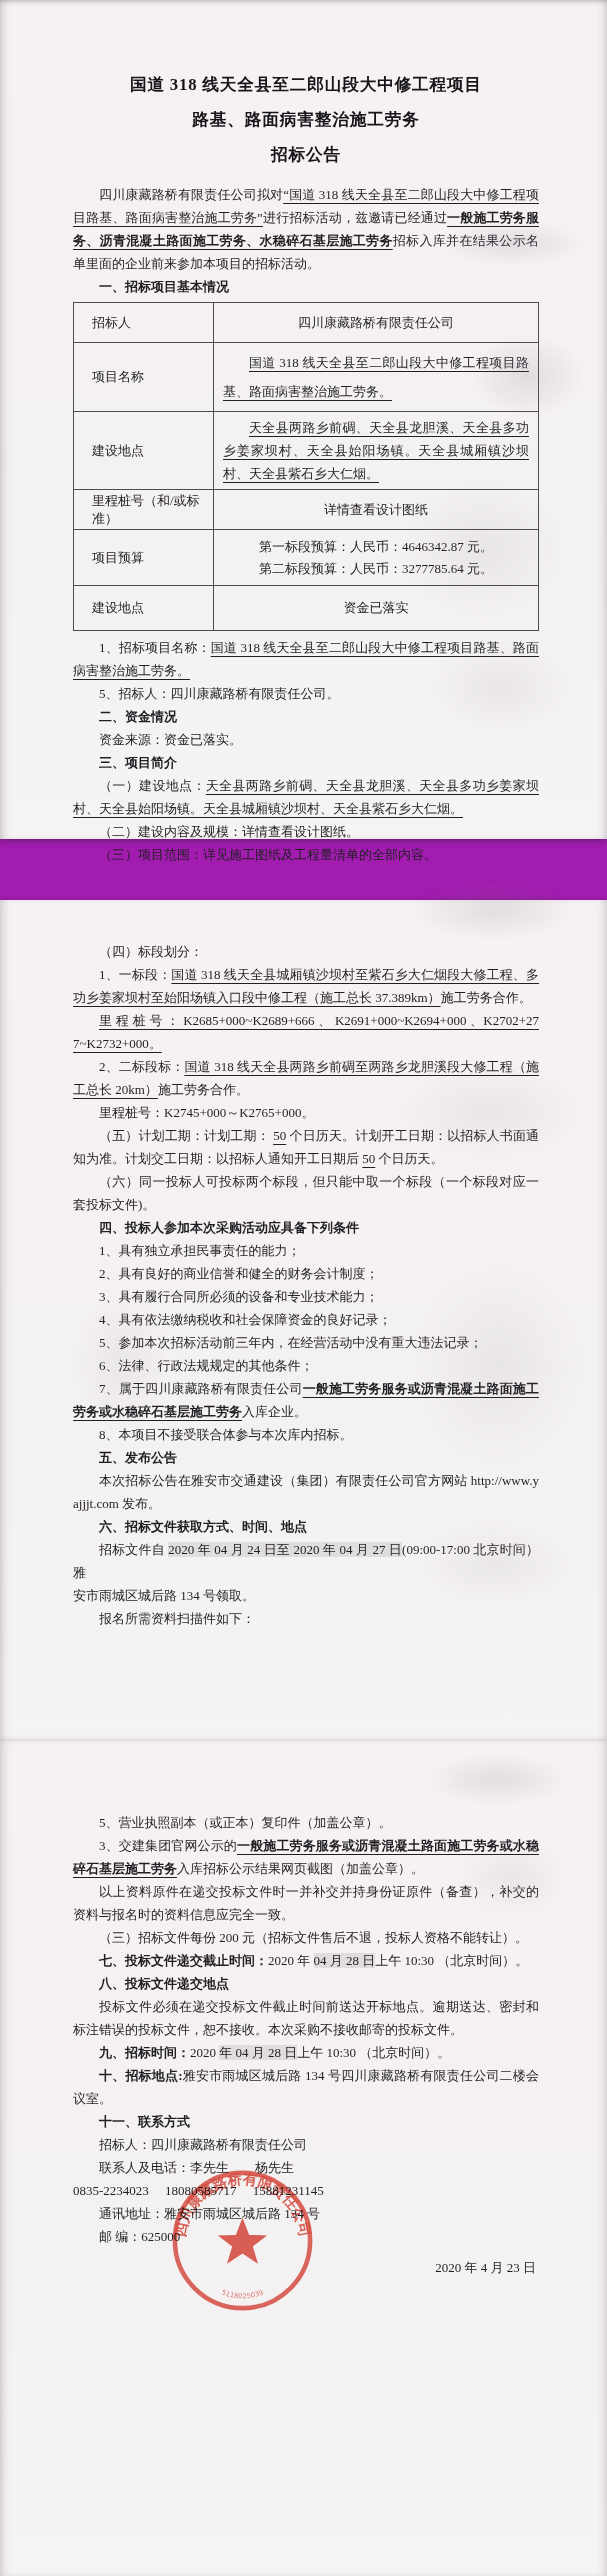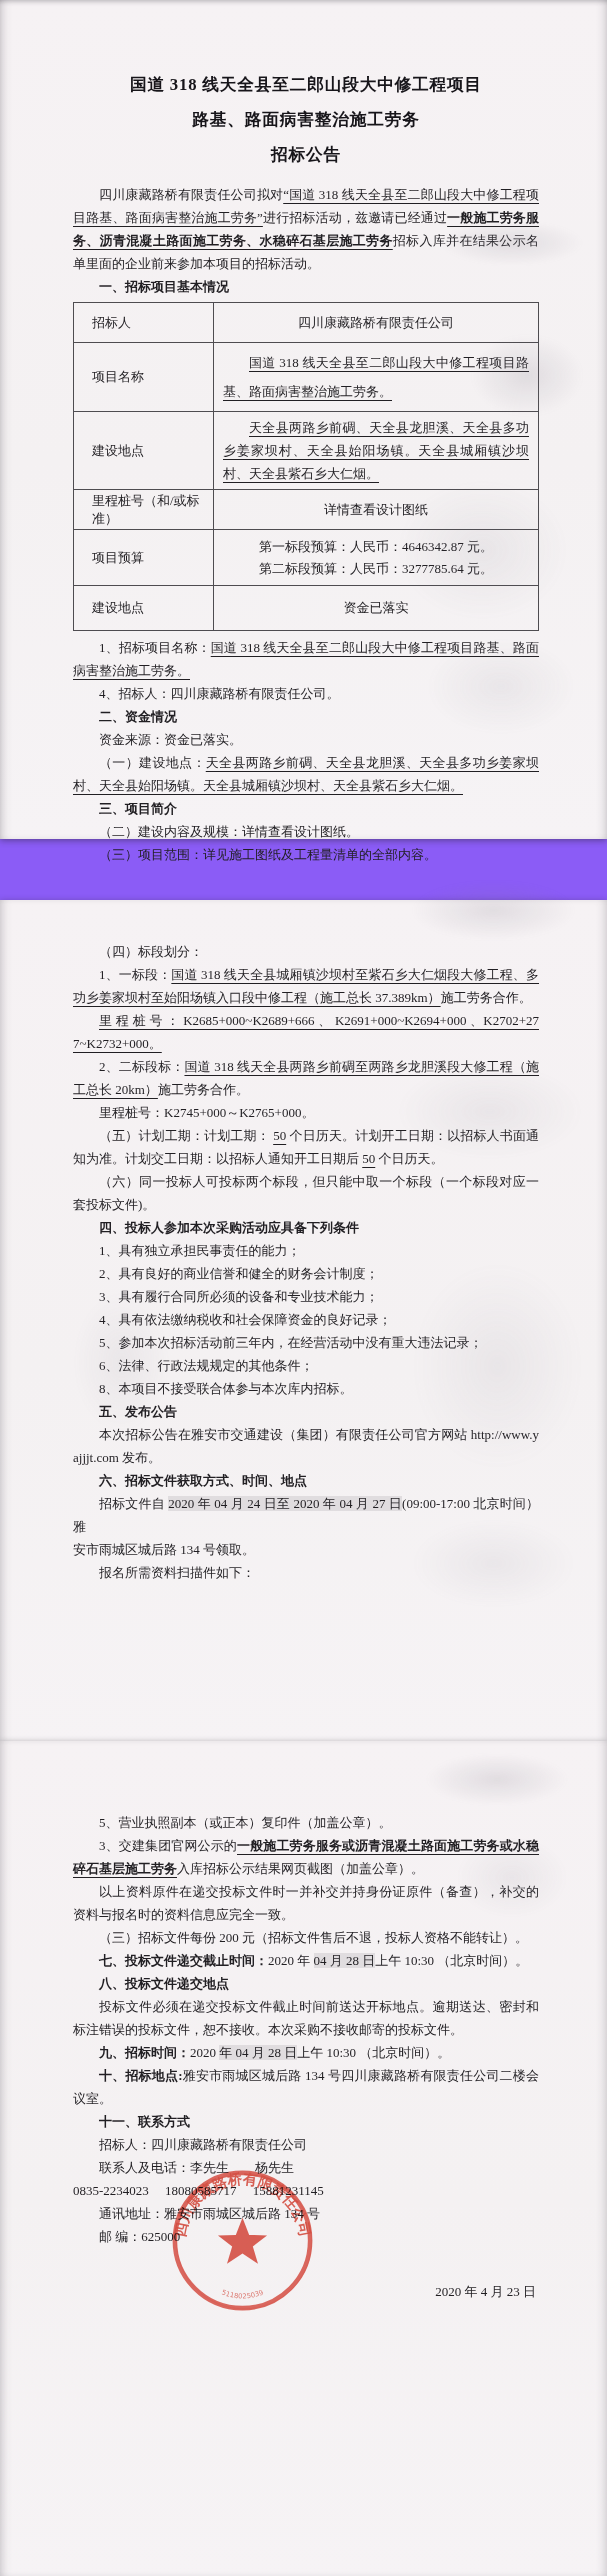--- a/index.html
+++ b/index.html
@@ -1,17 +1,17 @@
 <!DOCTYPE html>
 <html style="font-size:12px"><head>
 <meta charset="utf-8">
 <style>
   html,body{margin:0;padding:0;background:#d8d5d8;}
   .canvas{position:relative;width:607px;height:2576px;margin:0 auto;overflow:hidden;
-          background:#8b5cf6;font-family:"Liberation Serif","DejaVu Serif",serif;color:#211f23;}
+          background:#a21caf;font-family:"Liberation Serif","DejaVu Serif",serif;color:#211f23;}
   .page{position:absolute;left:0;width:607px;background:linear-gradient(180deg,#f6f2f4 0%,#f4f1f2 55%,#f6f3f5 100%);
         box-shadow:0 2.3px 6.8px rgba(35,32,40,.5), inset 7.6px 0 10.6px -7.6px rgba(60,55,65,.35), inset -7.6px 0 10.6px -7.6px rgba(60,55,65,.3);
         box-sizing:border-box;padding-left:73px;padding-right:68px;}
   .page1{top:0;height:839px;padding-top:67px;box-shadow:0 2.3px 6.8px rgba(35,32,40,.5), inset 7.6px 0 10.6px -7.6px rgba(60,55,65,.35), inset -7.6px 0 10.6px -7.6px rgba(60,55,65,.3), inset 0 4.6px 6px -4.6px rgba(60,55,65,.4);}
   .page2{top:880px;height:856px;padding-top:40px;margin-top:20px;}
   .page3{top:1741px;height:835px;padding-top:70px;}
   .title{margin:0;text-align:center;font-size:16.7px;font-weight:bold;line-height:35px;letter-spacing:0.8px;color:#17151a;}
   .para{margin:0;font-size:13px;line-height:23px;text-align:justify;word-break:break-all;}
   .indent{text-indent:2em;}
   .noindent{text-indent:0;}
@@ -76,25 +76,25 @@
       </tr>
       <tr class="r6">
         <td class="lbl">建设地点</td>
         <td class="val vcenter"><span>资金已落实</span></td>
       </tr>
     </tbody>
       </table>
 
     <div>
         <p class="para indent"><span>1、招标项目名称：</span><span class="u">国道 318 线天全县至二郎山段大中修工程项目路基、路面病害整治施工劳务。</span></p>
-        <p class="para indent"><span>4、招标人：四川康藏路桥有限责任公司。</span></p>
+        <p class="para indent"><span>5、招标人：四川康藏路桥有限责任公司。</span></p>
         <p class="para indent b"><span>二、资金情况</span></p>
         <p class="para indent"><span>资金来源：资金已落实。</span></p>
+        <p class="para indent b"><span>三、项目简介</span></p>
         <p class="para indent"><span>（一）建设地点：</span><span class="u">天全县两路乡前碉、天全县龙胆溪、天全县多功乡姜家坝村、天全县始阳场镇。天全县城厢镇沙坝村、天全县紫石乡大仁烟。</span></p>
-        <p class="para indent b"><span>三、项目简介</span></p>
         <p class="para indent"><span>（二）建设内容及规模：详情查看设计图纸。</span></p>
         <p class="para indent"><span>（三）项目范围：详见施工图纸及工程量清单的全部内容。</span></p>
       </div>
   </div>
 
   <div class="page page2">
     <div>
         <p class="para indent"><span>（四）标段划分：</span></p>
         <p class="para indent"><span>1、一标段：</span><span class="u">国道 318 线天全县城厢镇沙坝村至紫石乡大仁烟段大修工程、多功乡姜家坝村至始阳场镇入口段中修工程（施工总长 37.389km）</span><span>施工劳务合作。</span></p>
         <p class="para indent"><span class="u">里 程 桩 号 ： K2685+000~K2689+666 、 K2691+000~K2694+000 、K2702+277~K2732+000。</span></p>
@@ -102,20 +102,21 @@
         <p class="para indent"><span>里程桩号：K2745+000～K2765+000。</span></p>
         <p class="para indent"><span>（五）计划工期：计划工期： </span><span class="u">50</span><span> 个日历天。计划开工日期：以招标人书面通知为准。计划交工日期：以招标人通知开工日期后 </span><span class="u">50</span><span> 个日历天。</span></p>
         <p class="para indent"><span>（六）同一投标人可投标两个标段，但只能中取一个标段（一个标段对应一套投标文件)。</span></p>
         <p class="para indent b"><span>四、投标人参加本次采购活动应具备下列条件</span></p>
         <p class="para indent"><span>1、具有独立承担民事责任的能力；</span></p>
         <p class="para indent"><span>2、具有良好的商业信誉和健全的财务会计制度；</span></p>
         <p class="para indent"><span>3、具有履行合同所必须的设备和专业技术能力；</span></p>
         <p class="para indent"><span>4、具有依法缴纳税收和社会保障资金的良好记录；</span></p>
         <p class="para indent"><span>5、参加本次招标活动前三年内，在经营活动中没有重大违法记录；</span></p>
         <p class="para indent"><span>6、法律、行政法规规定的其他条件；</span></p>
+        <p class="para indent"><span>7、属于四川康藏路桥有限责任公司</span><span class="u b">一般施工劳务服务或沥青混凝土路面施工劳务或水稳碎石基层施工劳务</span><span>入库企业。</span></p>
         <p class="para indent"><span>8、本项目不接受联合体参与本次库内招标。</span></p>
         <p class="para indent b"><span>五、发布公告</span></p>
         <p class="para indent"><span>本次招标公告在雅安市交通建设（集团）有限责任公司官方网站 http://www.yajjjt.com 发布。</span></p>
         <p class="para indent b"><span>六、招标文件获取方式、时间、地点</span></p>
         <p class="para indent"><span>招标文件自 </span><span class="hl">2020 年 04 月 24 日至 2020 年 04 月 27 日</span><span>(09:00-17:00 北京时间） 雅</span></p>
         <p class="para noindent"><span>安市雨城区城后路 134 号领取。</span></p>
         <p class="para indent"><span>报名所需资料扫描件如下：</span></p>
       </div>
   </div>
 
@@ -130,21 +131,21 @@
         <p class="para indent"><span>投标文件必须在递交投标文件截止时间前送达开标地点。逾期送达、密封和标注错误的投标文件，恕不接收。本次采购不接收邮寄的投标文件。</span></p>
         <p class="para indent"><span class="b">九、招标时间：</span><span>2020 </span><span class="hl">年 04 月 28 日</span><span>上午 10:30 （北京时间）。</span></p>
         <p class="para indent"><span class="b">十、招标地点:</span><span>雅安市雨城区城后路 134 号四川康藏路桥有限责任公司二楼会议室。</span></p>
         <p class="para indent b"><span>十一、联系方式</span></p>
         <p class="para indent"><span>招标人：四川康藏路桥有限责任公司</span></p>
         <p class="para indent"><span>联系人及电话：李先生　　杨先生</span></p>
         <p class="para noindent"><span>0835-2234023　 18080585717 　15881231145</span></p>
         <p class="para indent"><span>通讯地址：雅安市雨城区城后路 134 号</span></p>
         <p class="para indent"><span>邮 编：625000</span></p>
       </div>
-    <p class="para right" style="margin-top:32px;padding-right:3px;">2020 年 4 月 23 日</p>
+    <p class="para right" style="margin-top:8px;padding-right:3px;">2020 年 4 月 23 日</p>
 
     <svg class="seal" style="left:165px;top:422px;" width="155" height="155" viewBox="0 0 204 204">
       <circle cx="102" cy="102" r="89" fill="none" stroke="#d93a2b" stroke-width="6" opacity="0.85"></circle>
       <circle cx="102" cy="102" r="89" fill="none" stroke="#d93a2b" stroke-width="1" opacity="0.35" transform="translate(2,1)"></circle>
       <polygon opacity="0.9" fill="#d93a2b" points="102,72 110.8,94.6 134.3,95.3 115.6,109.9 122.4,132.7 102,119.2 81.6,132.7 88.4,109.9 69.7,95.3 93.2,94.6"></polygon>
       <defs>
         <path id="sealTopArc" d="M 30,128 A 76,76 0 1 1 174,128" fill="none"></path>
         <path id="sealBottomArc" d="M 52,158 A 72,72 0 0 0 152,158" fill="none"></path>
       </defs>
       <text font-size="19" fill="#d93a2b" opacity="0.9" font-weight="bold" style="font-family:'Liberation Serif','DejaVu Serif',serif;">

